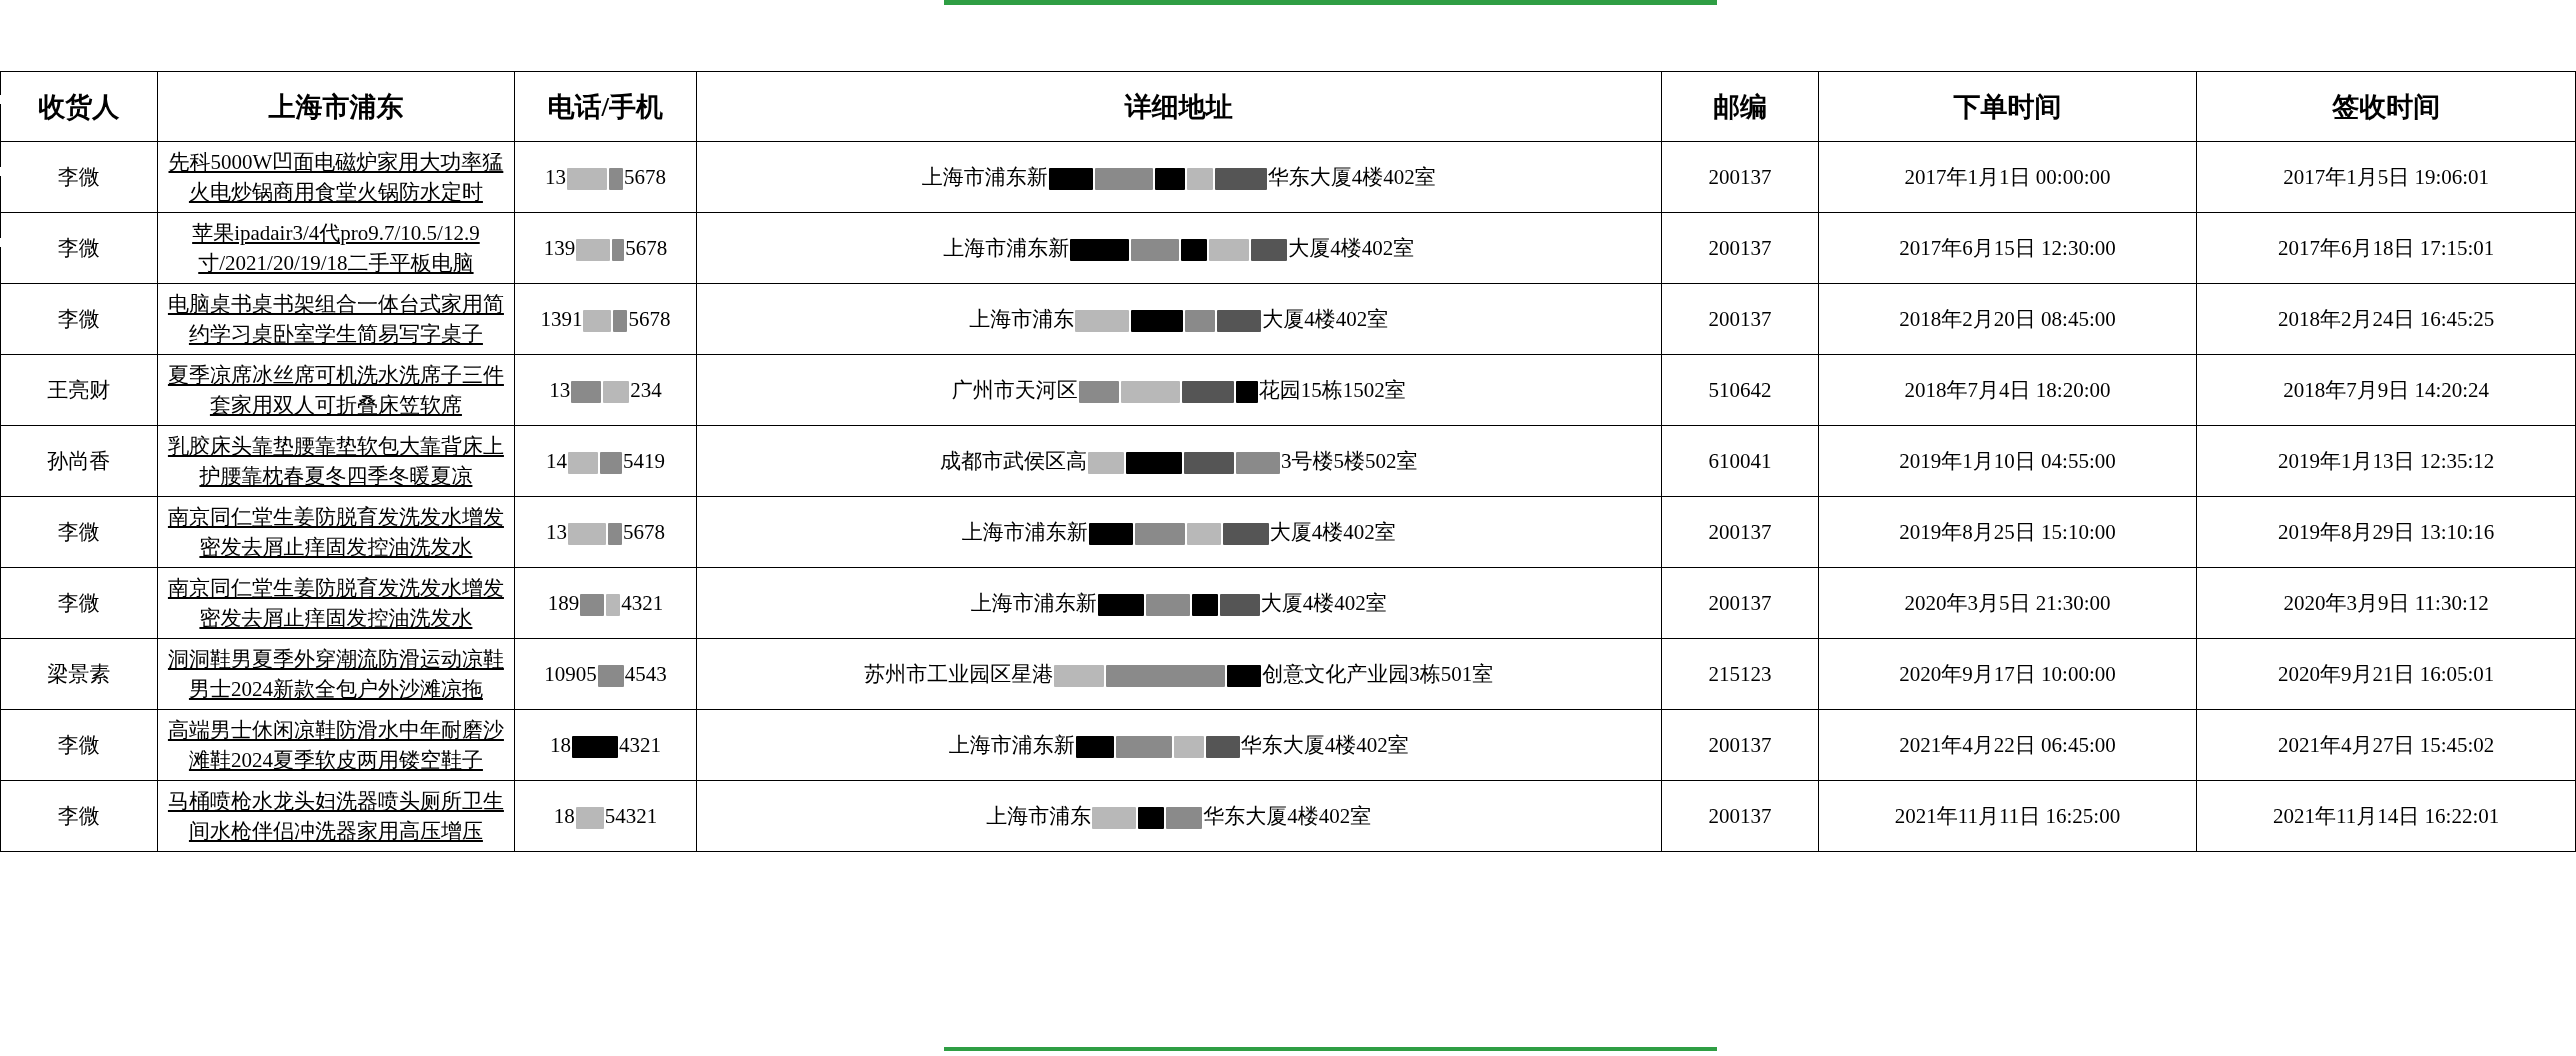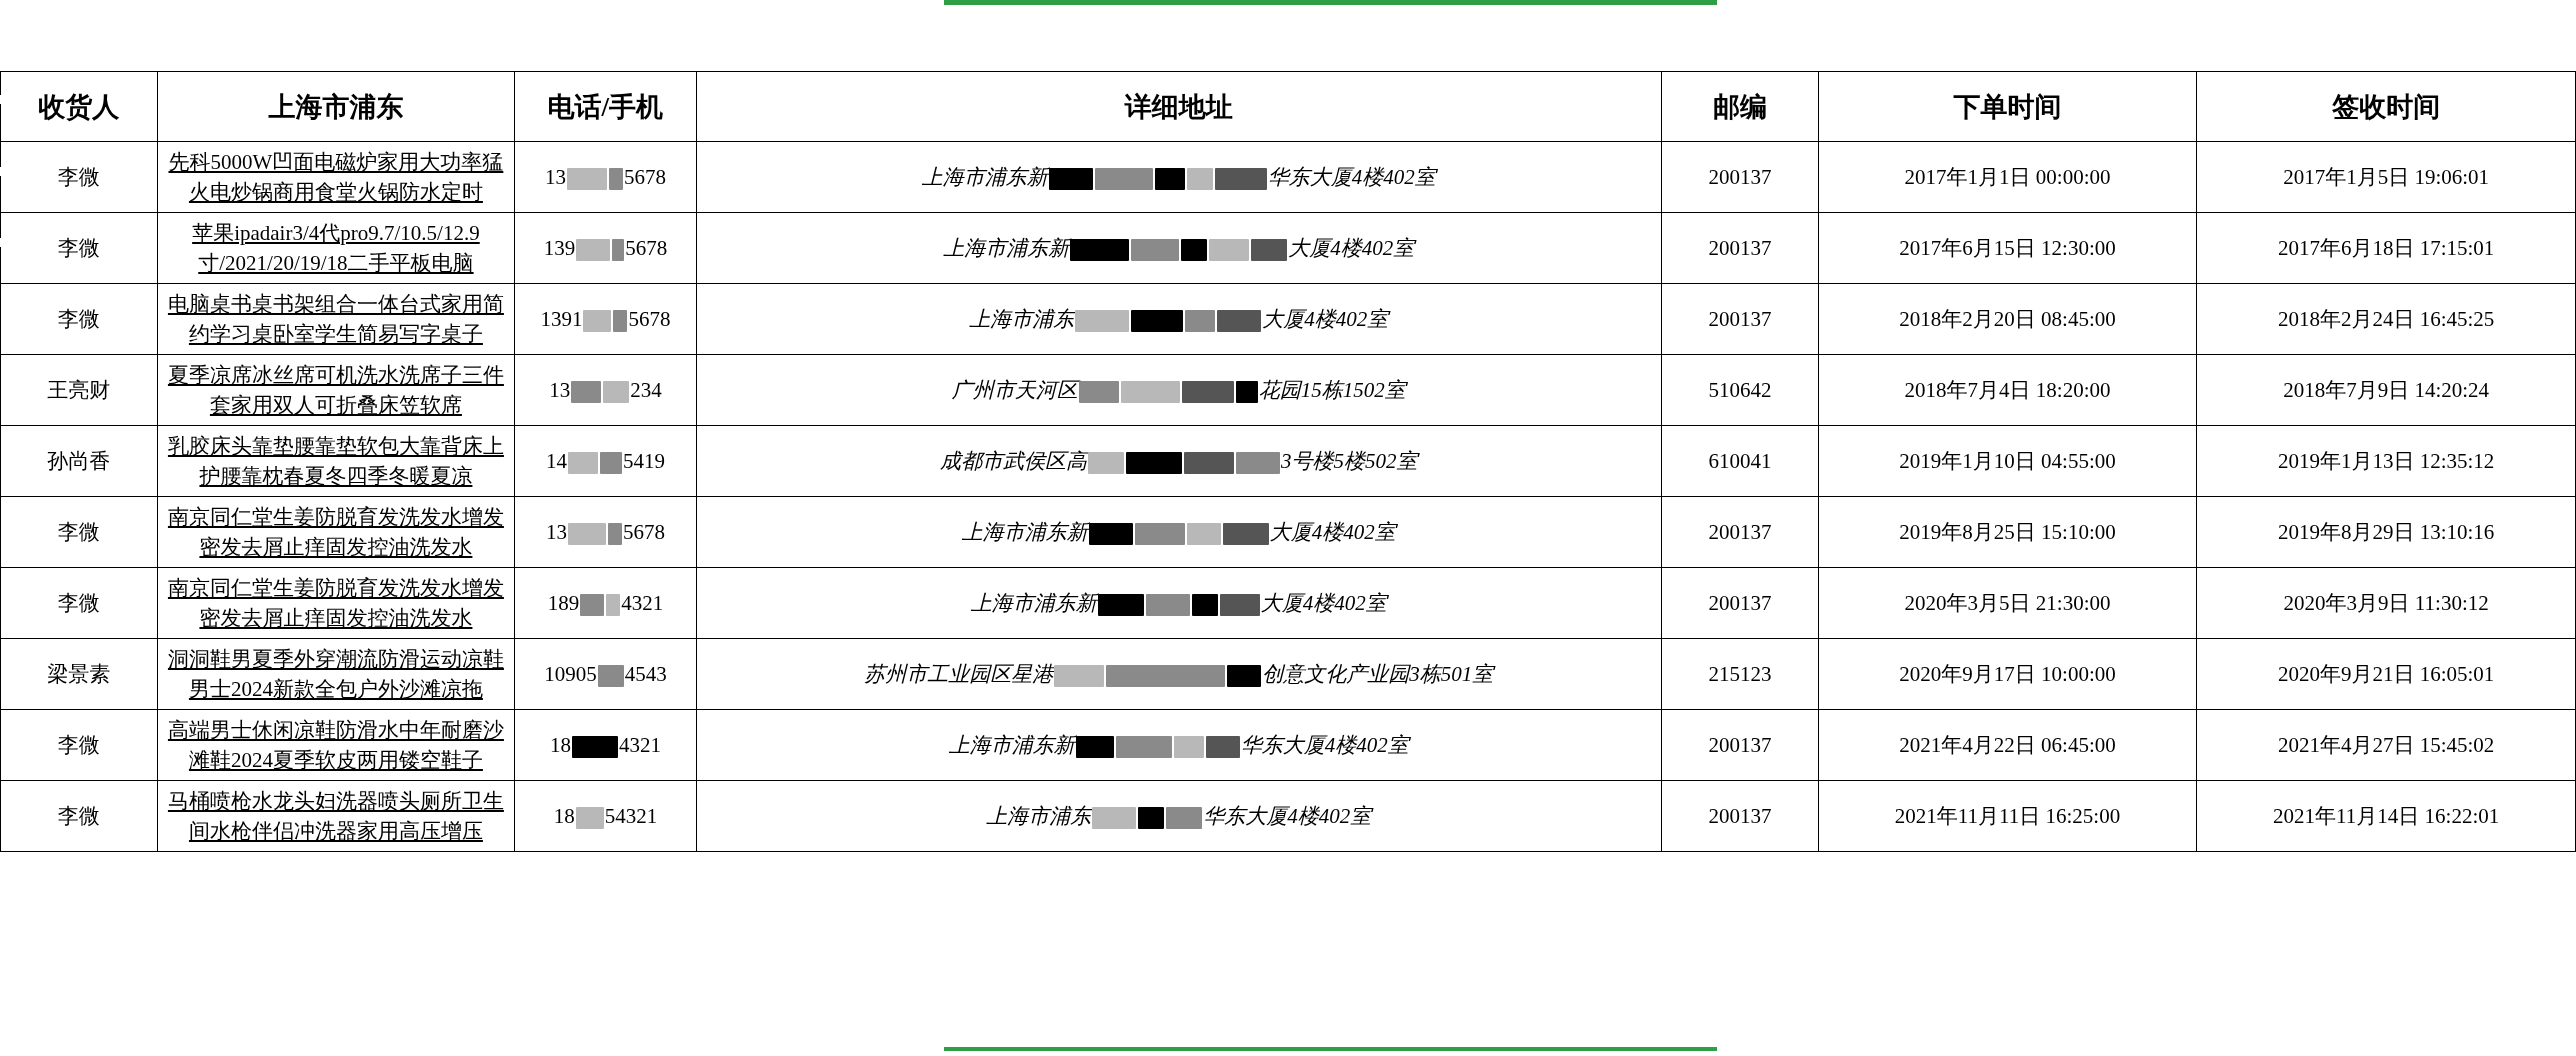--- a/index.html
+++ b/index.html
@@ -92,21 +92,21 @@
     height: 22px;
     margin: 0 1px;
     border-radius: 1px;
   }
   .m-dark  { background: #000000; }
   .m-mid   { background: #555555; }
   .m-gray  { background: #8a8a8a; }
   .m-light { background: #b8b8b8; }
 
   .phone-wrap { white-space: nowrap; }
-  .addr-wrap  { white-space: nowrap; font-style: italic; }
+  .addr-wrap  { white-space: nowrap; }
 
   
   .notch {
     position: absolute;
     width: 9px;
     height: 9px;
     background: #ffffff;
   }
 </style>
 </head>

